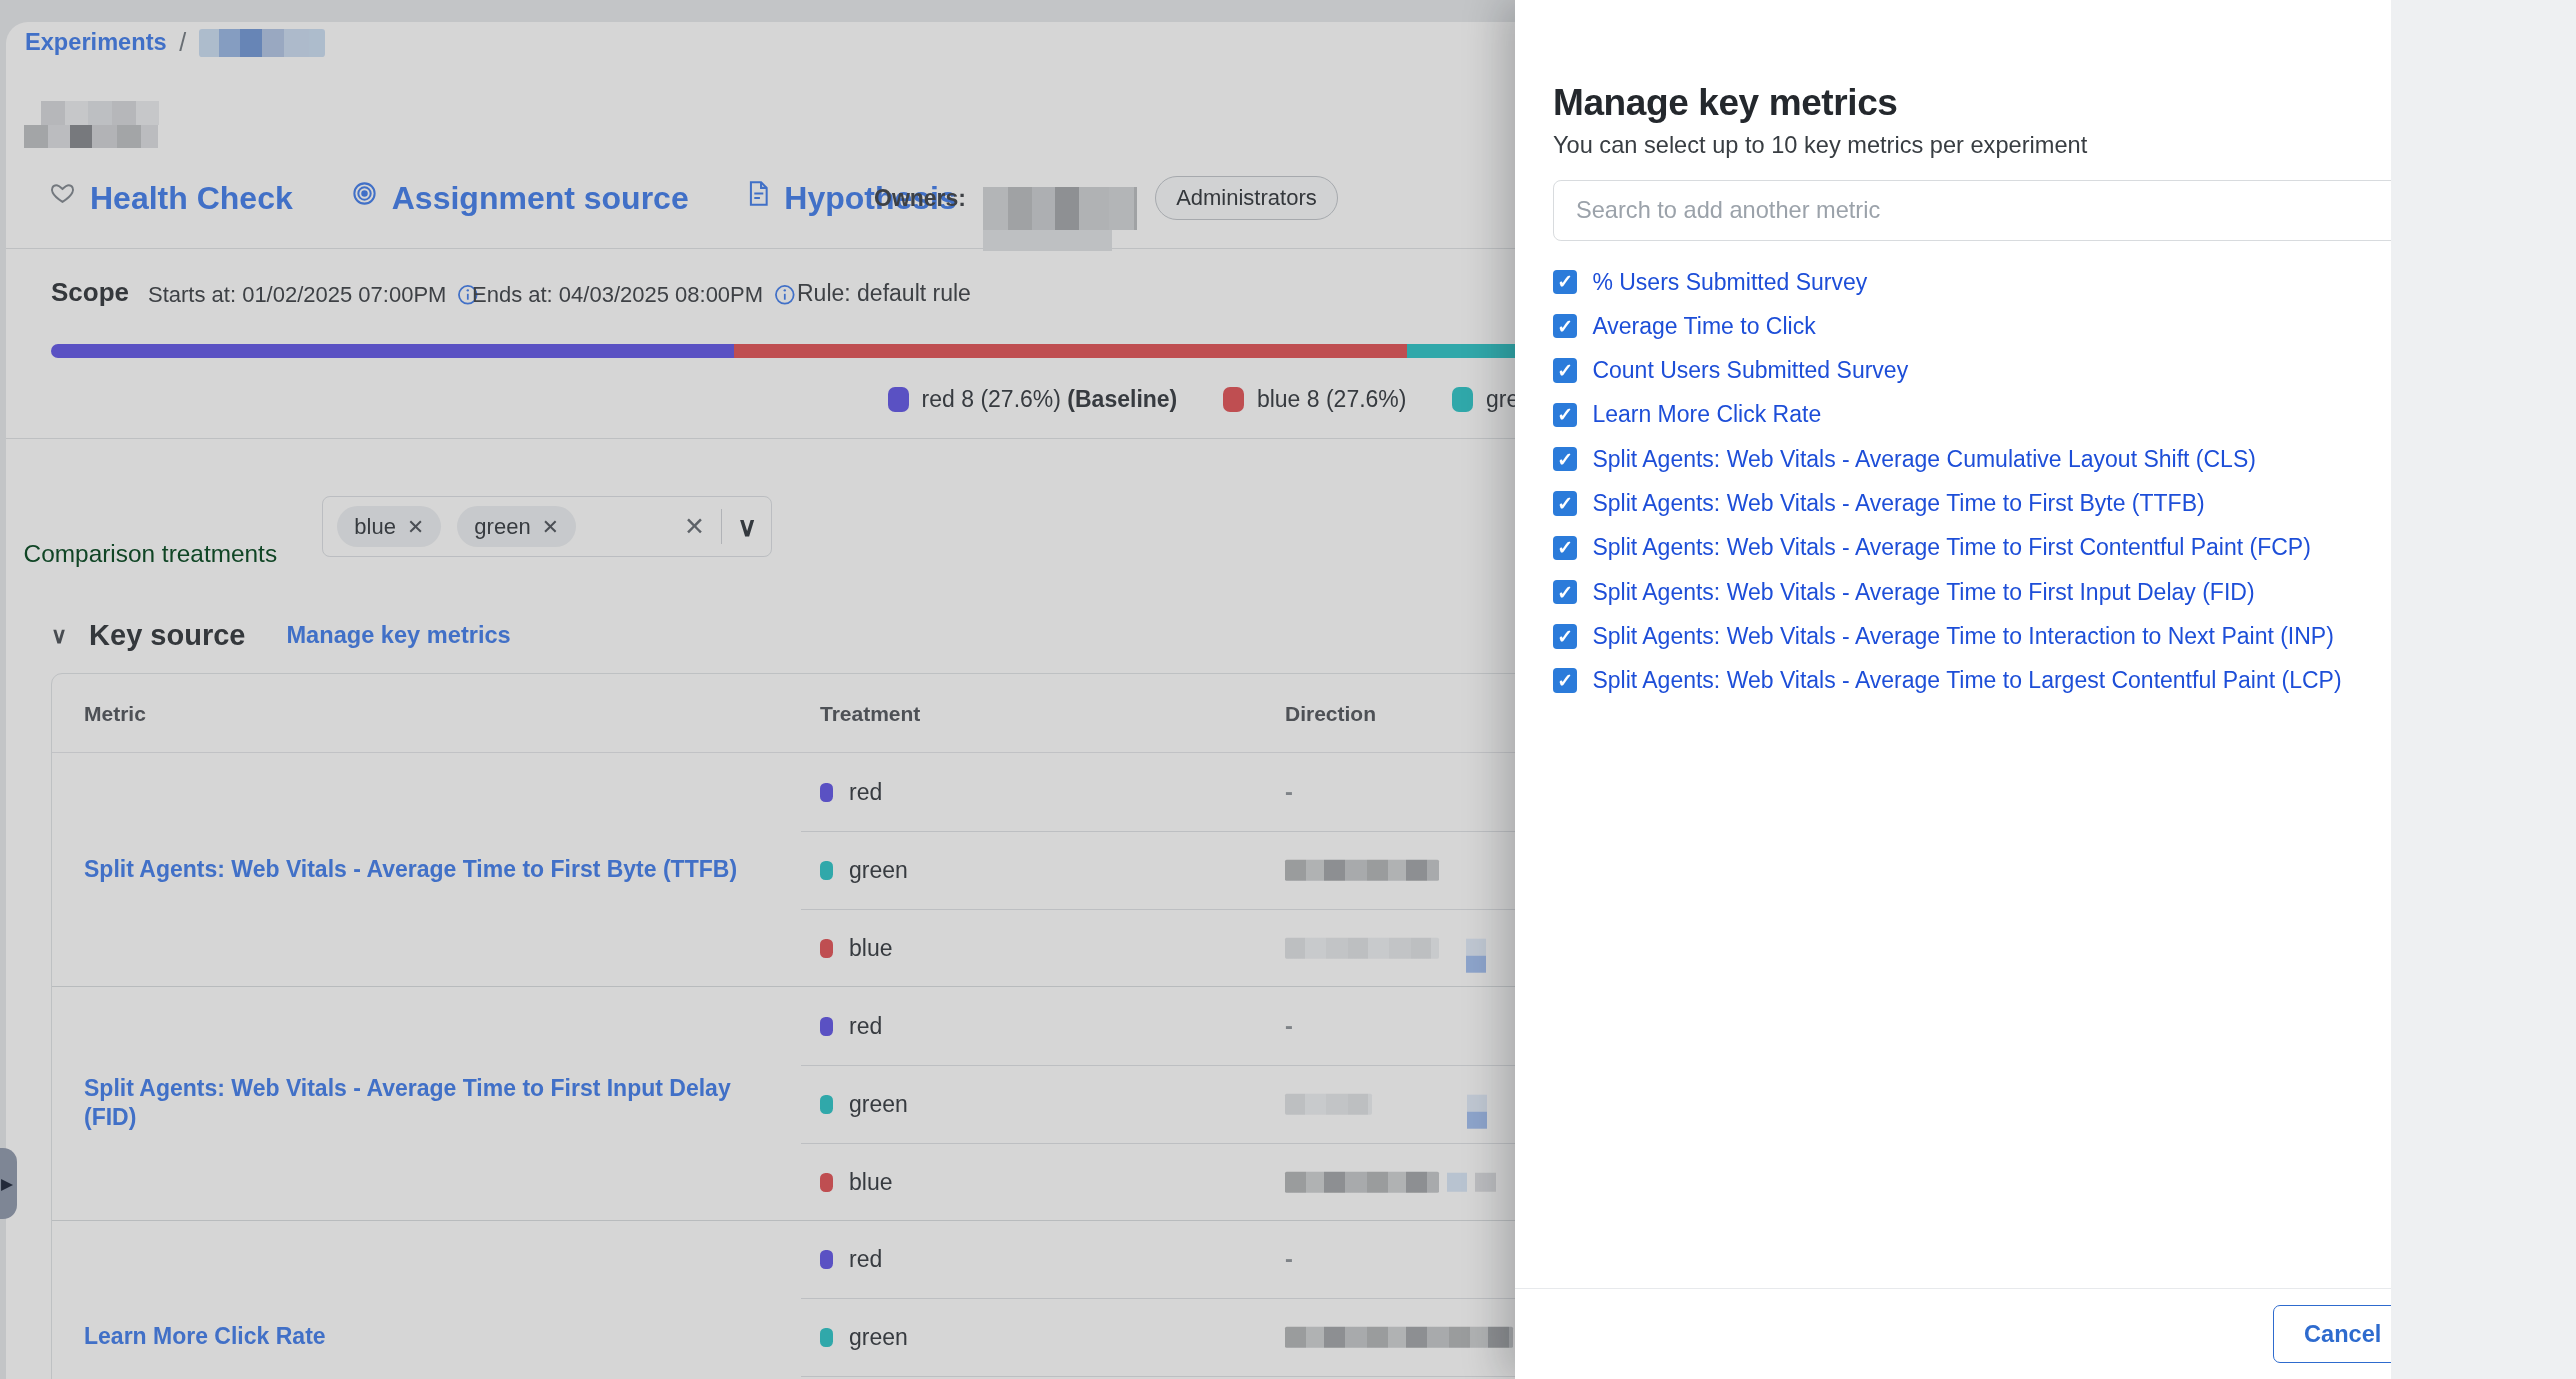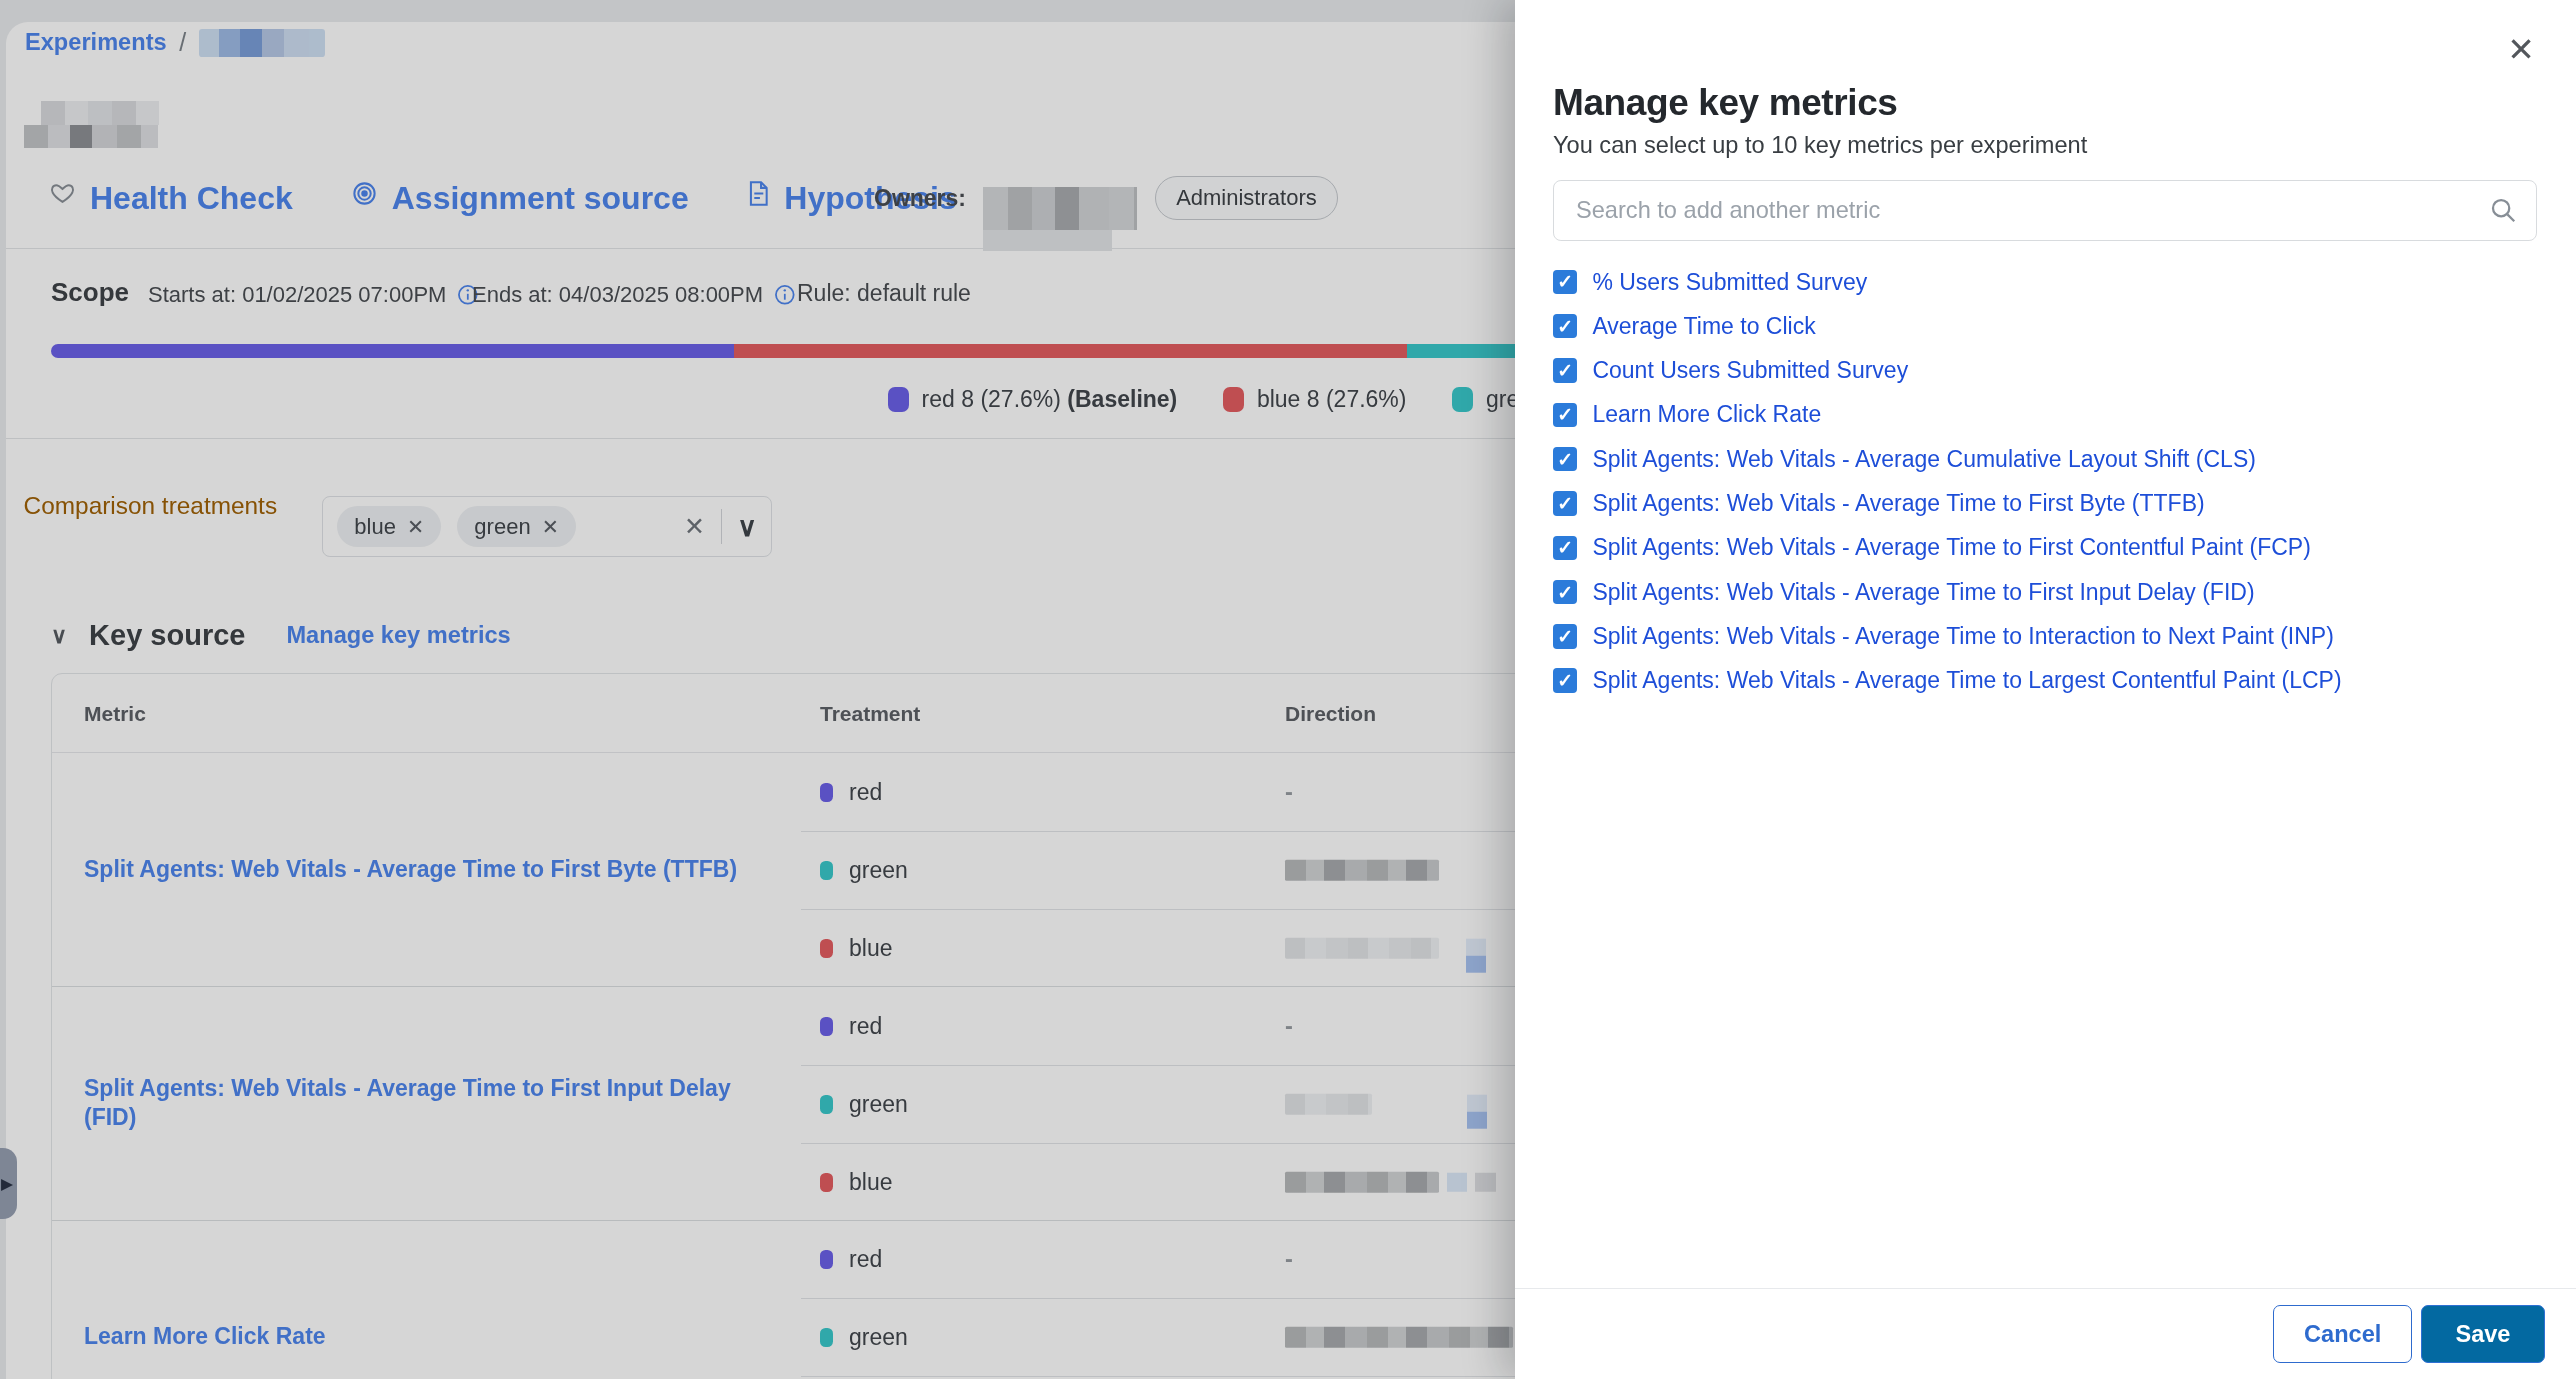--- a/index.html
+++ b/index.html
@@ -1,18 +1,18 @@
 <!DOCTYPE html>
 <html style="font-size:12.6px"><head>
 <meta charset="utf-8">
 <style>
   * { margin:0; padding:0; box-sizing:border-box; }
   html,body { background:#eef0f2; }
   body { font-family:"Liberation Sans", sans-serif; }
-  .app { position:relative; width:2576px; height:1379px; overflow:hidden; background:#e9ebee; }
+  .app { position:relative; width:2391px; height:1379px; overflow:hidden; background:#e9ebee; }
 
   
   .page { position:absolute; inset:0; }
   .page-card { position:absolute; left:6.3px; top:22px; right:0; bottom:0; background:#ffffff; border-top-left-radius:22px; }
 
   .breadcrumb { position:absolute; left:25px; top:28px; display:flex; align-items:center; gap:12.6px; font-size:23.6px; }
   .breadcrumb a { color:#4e86ee; text-decoration:none; font-weight:bold; }
   .breadcrumb .sep { color:#7d838a; font-size:25px; }
   .redact { border-radius:3.1px; }
   .redact--blue { width:126px; height:28px;
@@ -49,21 +49,21 @@
   .seg--green { background:#3ac9cb; flex:1; }
 
   .legend { position:absolute; left:888px; top:386px; display:flex; align-items:center; gap:46px; font-size:23px; color:#42474d; white-space:nowrap; }
   .legend .item { display:flex; align-items:center; gap:12.6px; }
   .swatch { width:21px; height:24.4px; border-radius:7px; }
   .swatch--red { background:#6c61e9; } .swatch--blue { background:#e45d61; } .swatch--green { background:#3ac9cb; }
   .legend b { font-weight:bold; }
 
   .scope-divider { position:absolute; left:6.3px; right:0; top:438px; height:0.8px; background:#e3e5e8; }
 
-  .cmp-label { position:absolute; left:23.6px; top:492px; font-size:24.4px; color:#a16207; }
+  .cmp-label { position:absolute; left:23.6px; top:540px; font-size:24.4px; color:#14532d; }
   .cmp-select { position:absolute; left:322px; top:496px; width:450px; height:61px; border:1.6px solid #dfe2e6; border-radius:7.9px;
     display:flex; align-items:center; padding:0 14px; gap:15.7px; background:#fff; }
   .chip { display:flex; align-items:center; gap:11px; background:#eef0f3; border-radius:786px; padding:7.9px 17.3px; font-size:22px; color:#42474d; }
   .chip .x { font-size:20.5px; color:#5a5f66; cursor:pointer; }
   .cmp-spacer { flex:1; }
   .cmp-clear { font-size:25px; color:#6f757c; cursor:pointer; }
   .cmp-vdiv { width:0.8px; height:35px; background:#d3d6da; }
   .cmp-chevron { font-size:27px; font-weight:bold; color:#3f444a; cursor:pointer; }
 
   .km-header { position:absolute; left:51px; top:619px; display:flex; align-items:center; gap:22px; }

